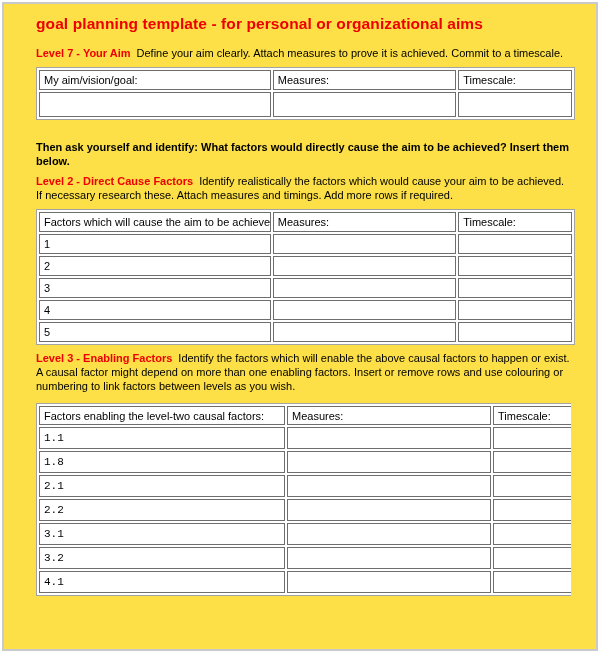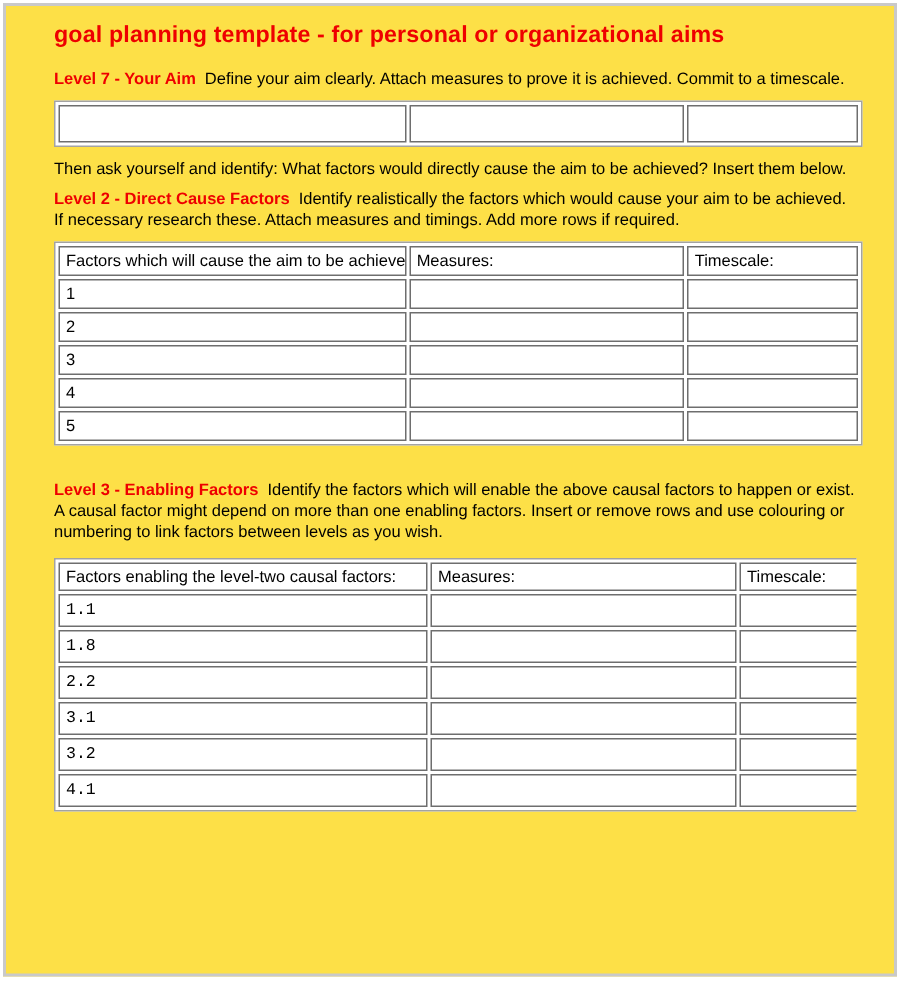--- a/index.html
+++ b/index.html
@@ -13,24 +13,24 @@
     border:2px solid #c9c9c9; background:#fde047; overflow:hidden;
   }
   .content { padding:8px 25px 0 32px; }
   .title {
     font-size:15.5px; font-weight:700; margin-top:3px; letter-spacing:0.1px;
   }
   .body { font-size:11px; line-height:14px; }
   .lvl { font-weight:700; margin-right:6px; }
   .intro   { margin-top:12px; }
   .l1line  { margin-top:13px; }
-  .prompt1 { margin-top:8px; }
+  .prompt1 { margin-top:20px;font-weight:bold; }
   .l2line  { margin-top:6px; }
   .prompt2 { margin-top:16px; }
-  .l3line  { margin-top:23px; }
+  .l3line  { margin-top:6px; }
 
   table.grid {
     border-collapse:separate; border-spacing:2px; table-layout:fixed;
     border:1px solid #a3a3a3; background:#fff;
   }
   table.grid td {
     border:1px solid #6e6e6e; font-size:11px; vertical-align:middle;
     padding:0 2px 0 4px; overflow:hidden; white-space:nowrap;
   }
   .t1 { width:537px; margin-top:7px; }
@@ -55,20 +55,25 @@
 
     <p class="body l1line"><span class="lvl accent" style="color: rgb(238, 0, 0);">Level 7 - Your Aim</span><span>Define your aim clearly. Attach measures to prove it is achieved. Commit to a timescale.</span></p>
 
     <table class="grid t1">
         <colgroup>
           <col style="width: 230px;">
           <col style="width: 182px;">
           <col style="width: 113px;">
         </colgroup>
         <tbody>
+          <tr class="hdr">
+            <td>My aim/vision/goal:</td>
+            <td>Measures:</td>
+            <td>Timescale:</td>
+          </tr>
           <tr class="data">
             <td></td>
             <td></td>
             <td></td>
           </tr>
         </tbody>
       </table>
 
     <p class="body prompt1">Then ask yourself and identify: What factors would directly cause the aim to be achieved? Insert them below.</p>
 
@@ -134,20 +139,25 @@
               <td>1.1</td>
               <td></td>
               <td></td>
             </tr>
             <tr class="data">
               <td>1.8</td>
               <td></td>
               <td></td>
             </tr>
             <tr class="data">
+              <td>2.1</td>
+              <td></td>
+              <td></td>
+            </tr>
+            <tr class="data">
               <td>2.2</td>
               <td></td>
               <td></td>
             </tr>
             <tr class="data">
               <td>3.1</td>
               <td></td>
               <td></td>
             </tr>
             <tr class="data">

